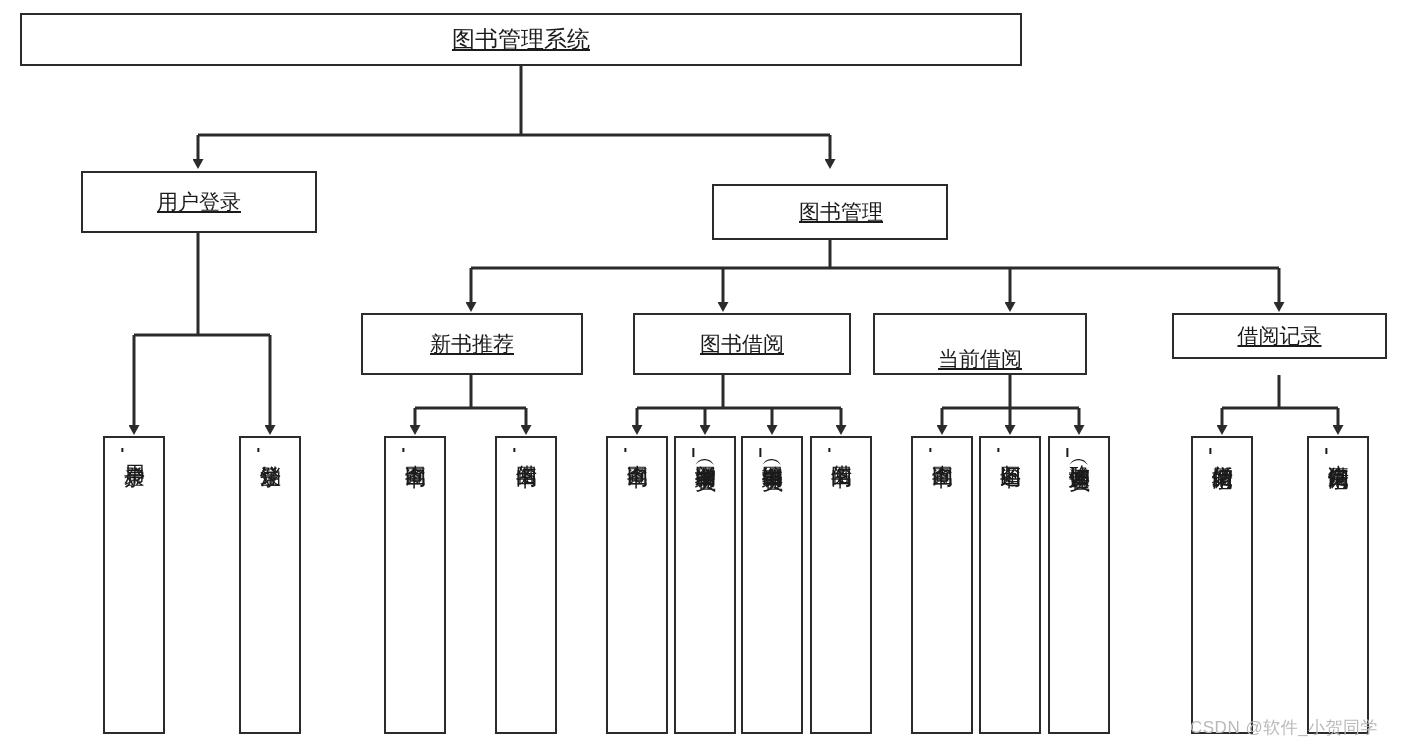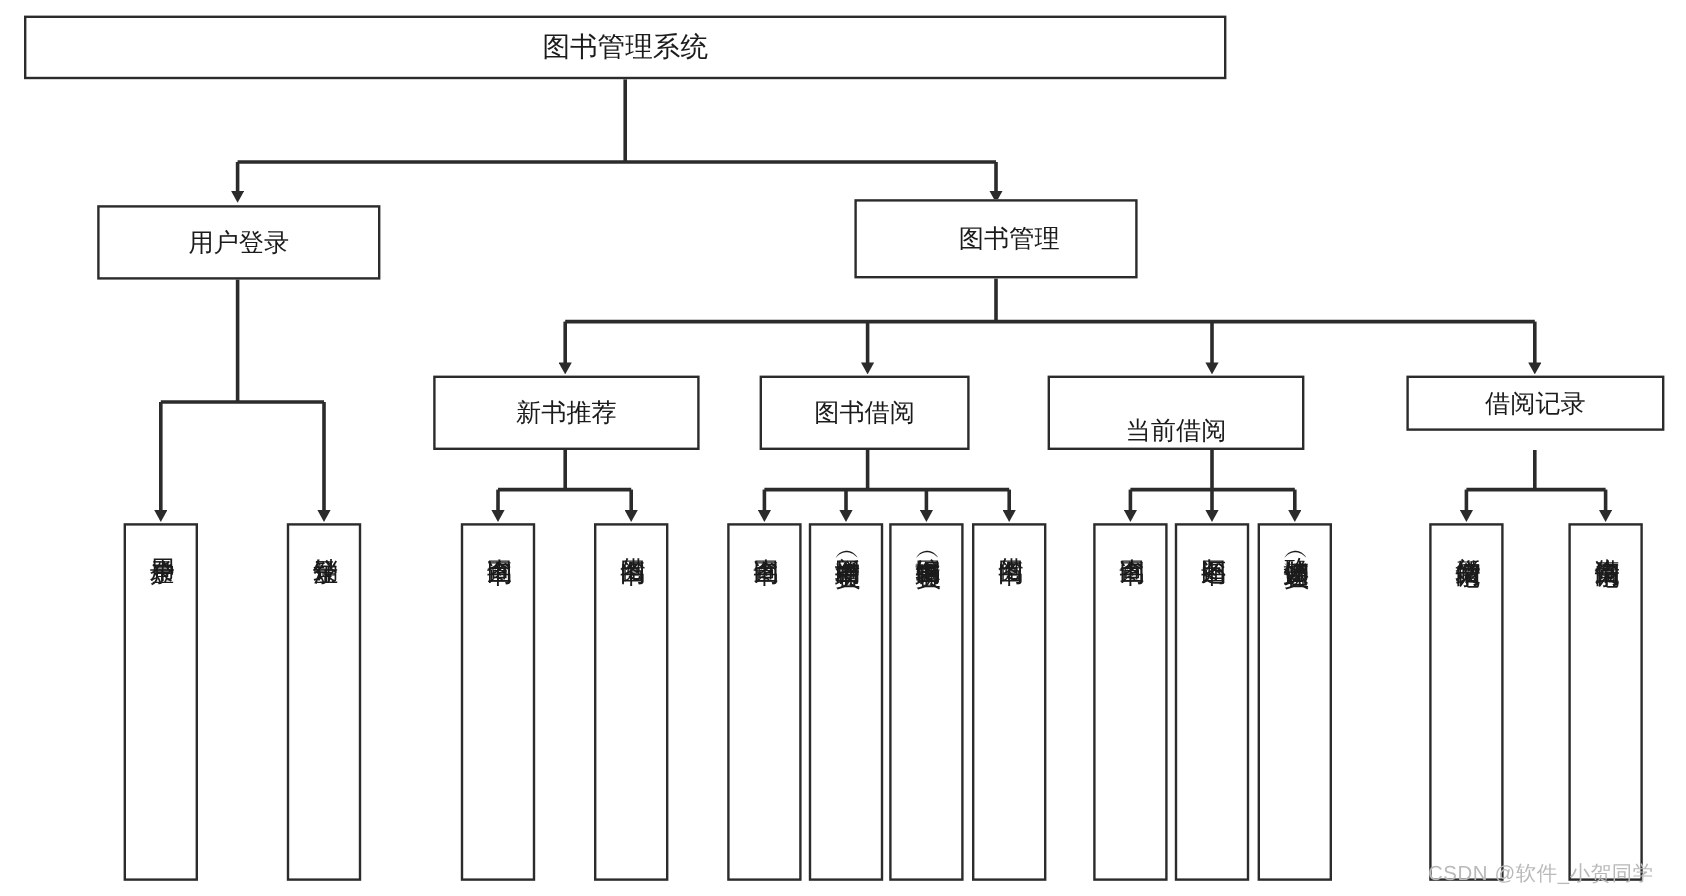--- a/index.html
+++ b/index.html
@@ -27,20 +27,21 @@
   }
   .node {
     position: absolute;
     box-sizing: border-box;
     background: #ffffff;
     border: 2px solid #2b2b2b;
     display: flex;
     align-items: center;
     justify-content: center;
     color: #1b1b1b;
+    text-decoration: underline;
   }
   .node.root {
     font-size: 23px;
   }
   .node.level1 {
     font-size: 21px;
   }
   .node.leaf {
     padding: 10px 2px;
     align-items: flex-start;
@@ -118,28 +119,28 @@
     </g>
   </svg>
 
   <div class="node root" style="left:20px; top:13px; width:1002px; height:53px;">
     <span>图书管理系统</span>
   </div>
 
   <div class="node level1" style="left:81px; top:171px; width:236px; height:62px;">
     <span>用户登录</span>
   </div>
-  <div class="node level1" style="left:712px; top:166px; width:236px; height:66px;padding-left:22px;">
+  <div class="node level1" style="left:712px; top:184px; width:236px; height:56px;padding-left:22px;">
     <span>图书管理</span>
   </div>
 
   <div class="node level1" style="left:361px; top:313px; width:222px; height:62px;text-align:right;">
     <span>新书推荐</span>
   </div>
-  <div class="node level1" style="left:633px; top:313px; width:175px; height:62px;">
+  <div class="node level1" style="left:633px; top:313px; width:218px; height:62px;">
     <span>图书借阅</span>
   </div>
   <div class="node level1" style="left:873px; top:313px; width:214px; height:62px;align-items:flex-end;">
     <span>当前借阅</span>
   </div>
   <div class="node level1" style="left:1172px; top:313px; width:215px; height:46px;">
     <span>借阅记录</span>
   </div>
 
   <div class="node leaf" style="left:103px; top:436px; width:62px; height:298px;">

